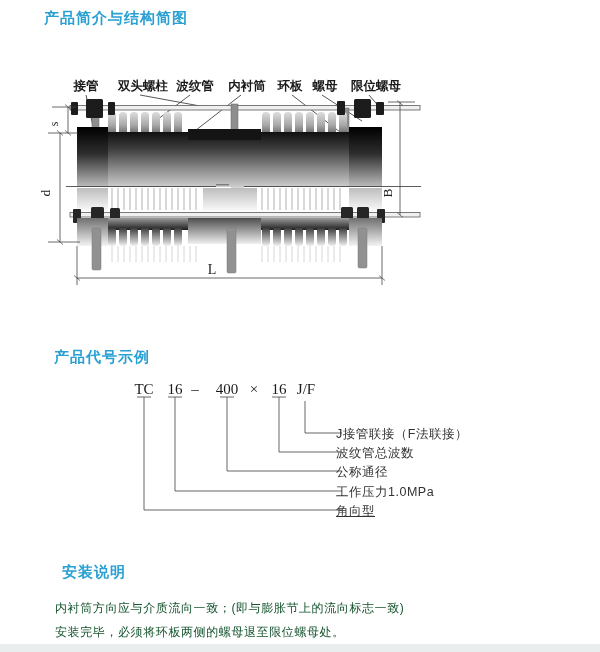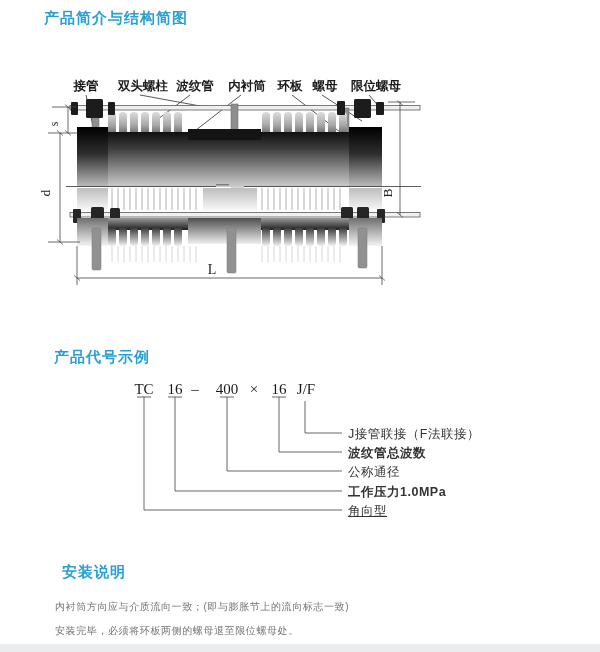--- a/index.html
+++ b/index.html
@@ -12,26 +12,26 @@
     font-size:15px;font-weight:bold;color:#2aa0d2;letter-spacing:1px;
     white-space:nowrap;
     margin-left:6px;
   }
   .code-seg{
     position:absolute;top:381px;transform:translateX(-50%);
     font-family:"Liberation Serif", serif;font-size:15px;color:#1a1a1a;
     white-space:nowrap;
   }
   .meaning{
-    position:absolute;left:348px;
+    position:absolute;left:336px;
     font-size:12.5px;color:#333;letter-spacing:0.5px;white-space:nowrap;
   }
   .install-line{
     position:absolute;left:55px;
-    font-size:10px;color:#737373;letter-spacing:0.6px;white-space:nowrap;
+    font-size:12px;color:#14532d;letter-spacing:0.6px;white-space:nowrap;
   }
   .footer-band{
     position:absolute;left:0;top:644px;width:600px;height:8px;background:#e9edee;
   }
   svg{position:absolute;left:0;top:0;}
   svg text{font-family:"Liberation Sans", sans-serif;}
   svg .dim{font-family:"Liberation Serif", serif;fill:#222;}
 </style>
 </head>
 <body>
@@ -225,23 +225,23 @@
     <path d="M144,397 V510 H342"></path>
     <path d="M175,397 V491 H342"></path>
     <path d="M227,397 V471 H342"></path>
     <path d="M279,397 V452 H342"></path>
     <path d="M305,401 V433 H342"></path>
   </g>
 </svg>
 
 <div>
   <div class="meaning" style="top:426px;">J接管联接（F法联接）</div>
-  <div class="meaning" style="top:445px;font-weight:bold;">波纹管总波数</div>
+  <div class="meaning" style="top:445px;">波纹管总波数</div>
   <div class="meaning" style="top:464px;">公称通径</div>
-  <div class="meaning" style="top:484px;font-weight:bold;">工作压力1.0MPa</div>
+  <div class="meaning" style="top:484px;">工作压力1.0MPa</div>
   <div class="meaning" style="top:503px;text-decoration:underline;">角向型</div>
 </div>
 
 <div class="sec-title" style="left:56px;top:563px;">安装说明</div>
 
 <div>
   <div class="install-line" style="top:600px;">内衬筒方向应与介质流向一致；(即与膨胀节上的流向标志一致)</div>
   <div class="install-line" style="top:624px;">安装完毕，必须将环板两侧的螺母退至限位螺母处。</div>
 </div>
 

